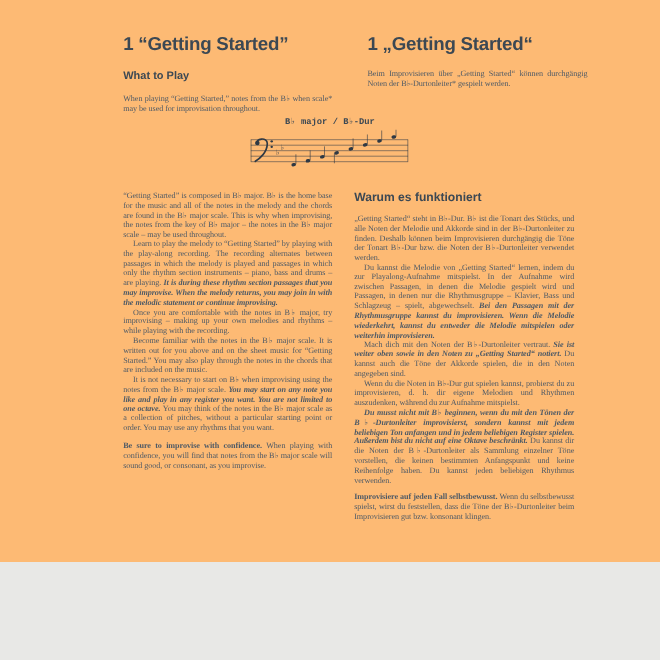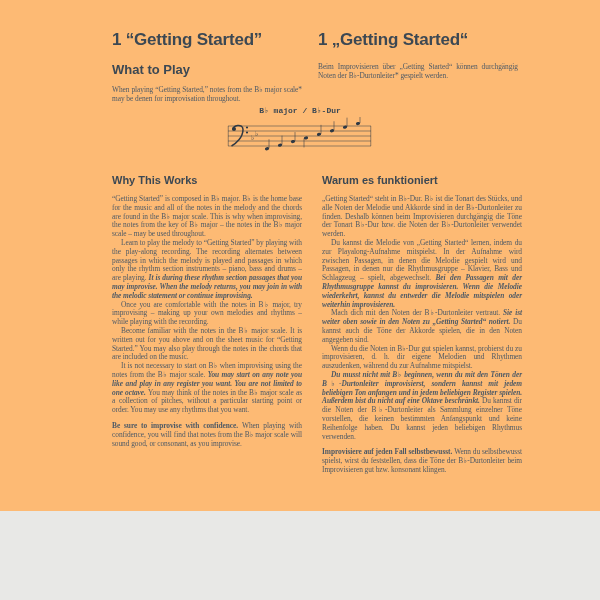--- a/index.html
+++ b/index.html
@@ -4,31 +4,31 @@
 <style>
   html,body{margin:0;padding:0;background:#e8e8e6;}
   .page{
     position:relative;width:600px;height:511px;margin:0 auto;
     background:#fdba74;overflow:hidden;
     font-family:"Liberation Serif","DejaVu Serif",serif;
     color:#4e5a66;
   }
   .col{position:absolute;}
   .col-top-left{left:112px;top:30px;width:190px;}
-  .col-top-right{left:318px;top:30px;width:200px;}
+  .col-top-right{left:334px;top:30px;width:200px;}
   .col-main-left{left:112px;top:174px;width:190px;}
   .col-main-right{left:322px;top:174px;width:200px;}
   h1.title{
     font-family:"Liberation Sans","DejaVu Sans",sans-serif;
     font-size:17px;line-height:20px;font-weight:700;color:#3c4853;
     margin:0 0 13px 0;letter-spacing:-0.2px;
   }
   h2.subhead{
     font-family:"Liberation Sans","DejaVu Sans",sans-serif;
-    font-size:13px;line-height:13px;font-weight:700;color:#3c4853;
+    font-size:10px;line-height:13px;font-weight:700;color:#3c4853;
     margin:0 0 10px 0;
   }
   h3.section{
     font-family:"Liberation Sans","DejaVu Sans",sans-serif;
     font-size:11px;line-height:13px;font-weight:700;color:#3c4853;
     margin:0 0 8px 0;
   }
   .body-text{font-size:7.4px;line-height:8.8px;text-align:justify;letter-spacing:-0.05px;}
   .body-text p{margin:0;}
   .body-text p.indent{text-indent:9px;}
@@ -55,21 +55,21 @@
 </style>
 </head>
 <body>
 
 <div class="page">
 
   <div class="col col-top-left">
     <h1 class="title">1 “Getting Started”</h1>
     <h2 class="subhead">What to Play</h2>
     <div class="body-text">
-      <p><span class="seg-roman">When playing “Getting Started,” notes from the B♭ major scale* may be denen for improvisation throughout.</span></p>
+      <p><span class="seg-roman">When playing “Getting Started,” notes from the B♭ when scale* may be used for improvisation throughout.</span></p>
     </div>
   </div>
 
   <div class="col col-top-right" lang="de">
     <h1 class="title">1 „Getting Started“</h1>
     <div class="body-text">
       <p><span class="seg-roman">Beim Improvisieren über „Getting Started“ können durchgängig Noten der B♭-Durtonleiter* gespielt werden.</span></p>
     </div>
   </div>
 
@@ -110,21 +110,20 @@
           <line x1="216" y1="26.5" x2="216" y2="8.5" stroke="#2f3944" stroke-width="1.1"></line>
           <ellipse cx="238" cy="20.299999999999997" rx="4.3" ry="3.1" transform="rotate(-15 238 20.299999999999997)" fill="#2f3944"></ellipse>
           <line x1="242" y1="19.299999999999997" x2="242" y2="1.2999999999999972" stroke="#2f3944" stroke-width="1.1"></line>
           <ellipse cx="264" cy="13.100000000000001" rx="4.3" ry="3.1" transform="rotate(-15 264 13.100000000000001)" fill="#2f3944"></ellipse>
           <line x1="268" y1="12.100000000000001" x2="268" y2="-5.899999999999999" stroke="#2f3944" stroke-width="1.1"></line>
         </g>
     </svg>
   </div>
 
   <div class="col col-main-left">
-    <h3 class="section">Why This Works</h3>
     <div class="body-text">
       <p><span class="seg-roman">“Getting Started” is composed in B♭ major. B♭ is the home base for the music and all of the notes in the melody and the chords are found in the B♭ major scale. This is why when improvising, the notes from the key of B♭ major – the notes in the B♭ major scale – may be used throughout.</span></p>
       <p class="indent"><span class="seg-roman">Learn to play the melody to “Getting Started” by playing with the play-along recording. The recording alternates between passages in which the melody is played and passages in which only the rhythm section instruments – piano, bass and drums – are playing. </span><span class="seg-italic">It is during these rhythm section passages that you may improvise. When the melody returns, you may join in with the melodic statement or continue improvising.</span></p>
       <p class="indent"><span class="seg-roman">Once you are comfortable with the notes in B♭ major, try improvising – making up your own melodies and rhythms – while playing with the recording.</span></p>
       <p class="indent"><span class="seg-roman">Become familiar with the notes in the B♭ major scale. It is written out for you above and on the sheet music for “Getting Started.” You may also play through the notes in the chords that are included on the music.</span></p>
       <p class="indent"><span class="seg-roman">It is not necessary to start on B♭ when improvising using the notes from the B♭ major scale. </span><span class="seg-italic">You may start on any note you like and play in any register you want. You are not limited to one octave. </span><span class="seg-roman">You may think of the notes in the B♭ major scale as a collection of pitches, without a particular starting point or order. You may use any rhythms that you want.</span></p>
       <p class="lead-space"><span class="seg-bold">Be sure to improvise with confidence. </span><span class="seg-roman">When playing with confidence, you will find that notes from the B♭ major scale will sound good, or consonant, as you improvise.</span></p>
     </div>
   </div>
 

